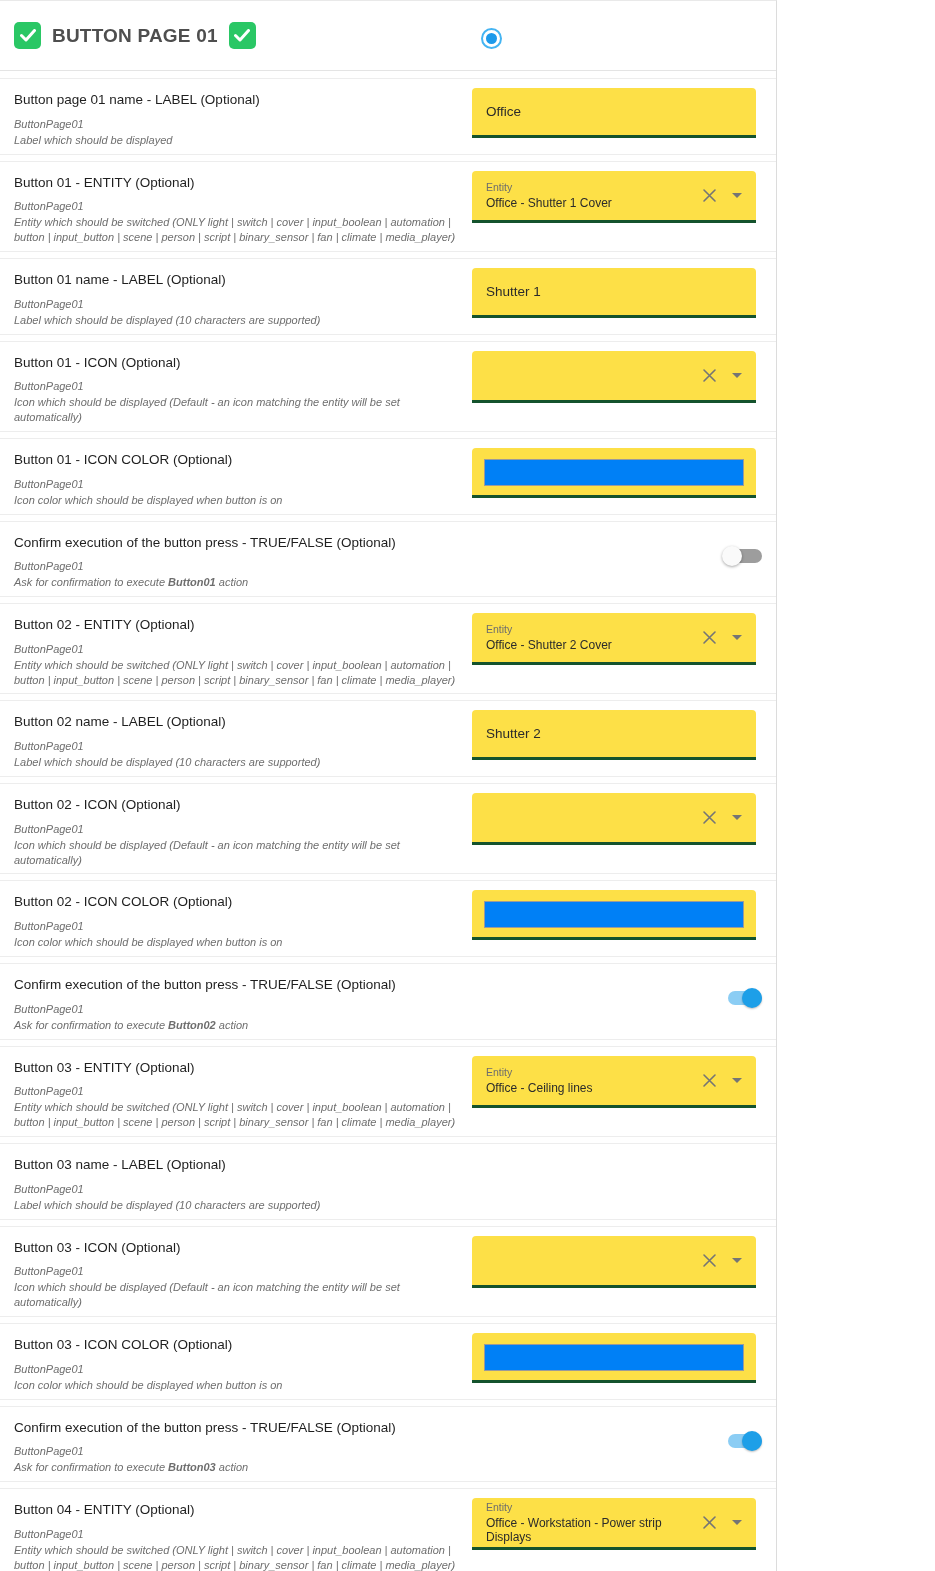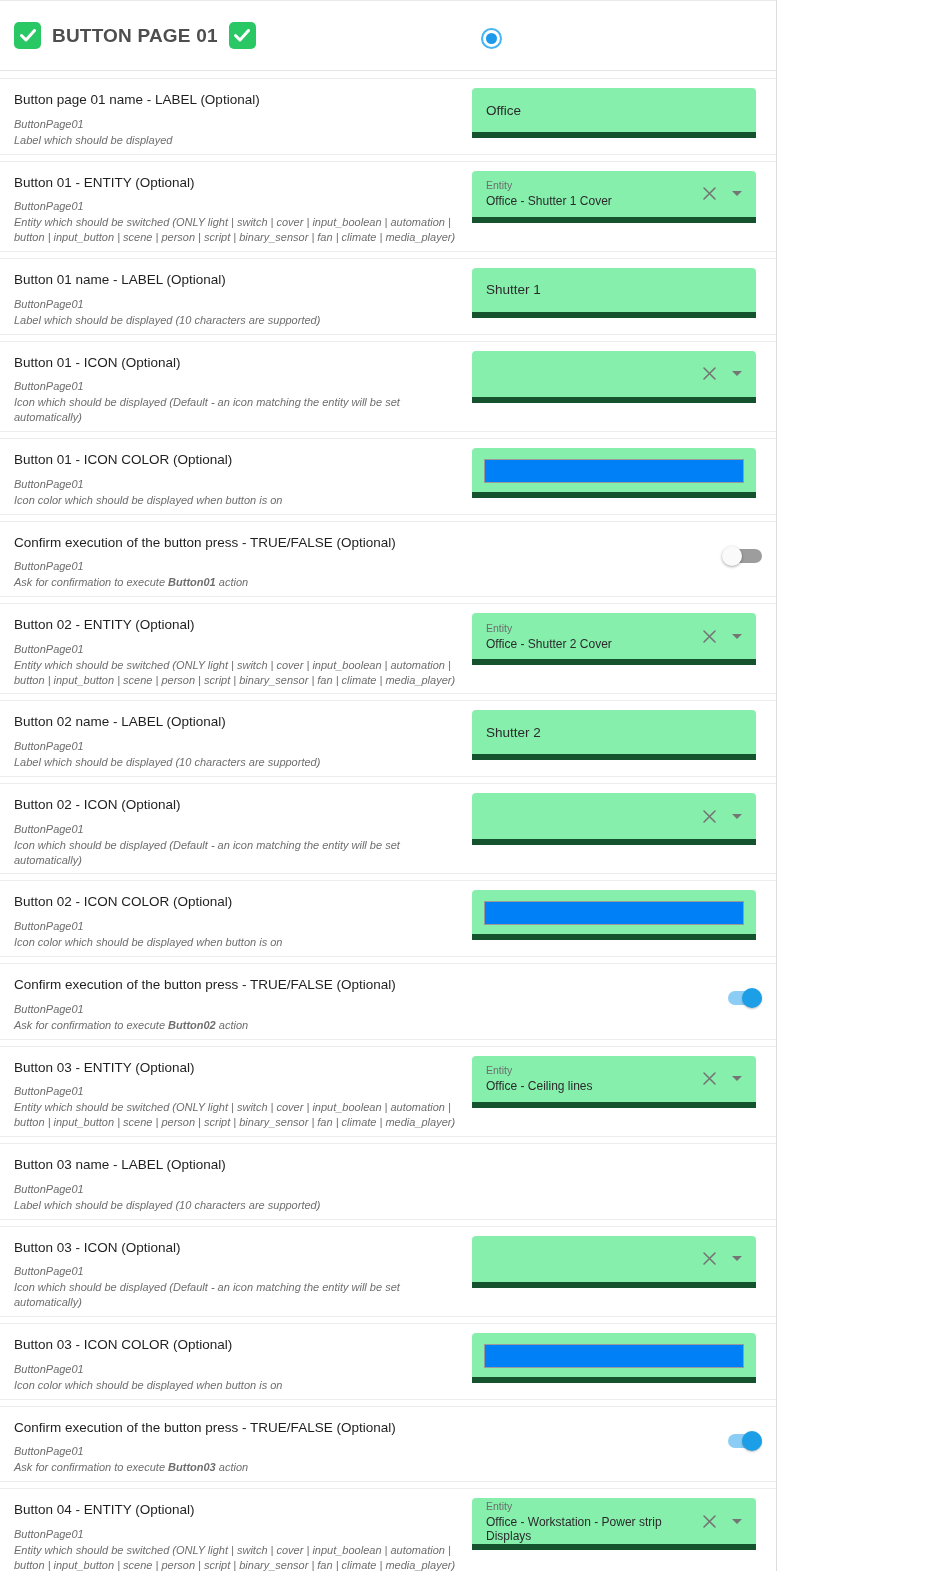--- a/index.html
+++ b/index.html
@@ -51,22 +51,22 @@
   .right { flex:1; padding-left:8px; display:flex; align-items:flex-start; }
   .f-title { font-size:13.5px; font-weight:500; color:#1f1f1f; margin-bottom:8px; line-height:1.25; }
   .f-code, .f-desc {
     font-size:11px; font-style:italic; color:#6e6e6e; line-height:1.35;
   }
   .f-code { margin-bottom:1px; }
   .f-desc b { font-weight:bold; }
   
   .field-base {
     width:100%; margin-right:6px;
-    background:#86efac; border-radius:4px 4px 0 0;
-    border-bottom:6px solid #14532d;
+    background:#fde047; border-radius:4px 4px 0 0;
+    border-bottom:3px solid #14532d;
   }
   .text-field {
     height:50px; display:flex; align-items:center;
     padding:0 14px; font-size:13.5px; color:#2b2b2b;
   }
   .select-field {
     height:52px; display:flex; align-items:center; justify-content:space-between;
     padding:0 10px 0 14px;
   }
   .select-text { display:flex; flex-direction:column; justify-content:center; }

